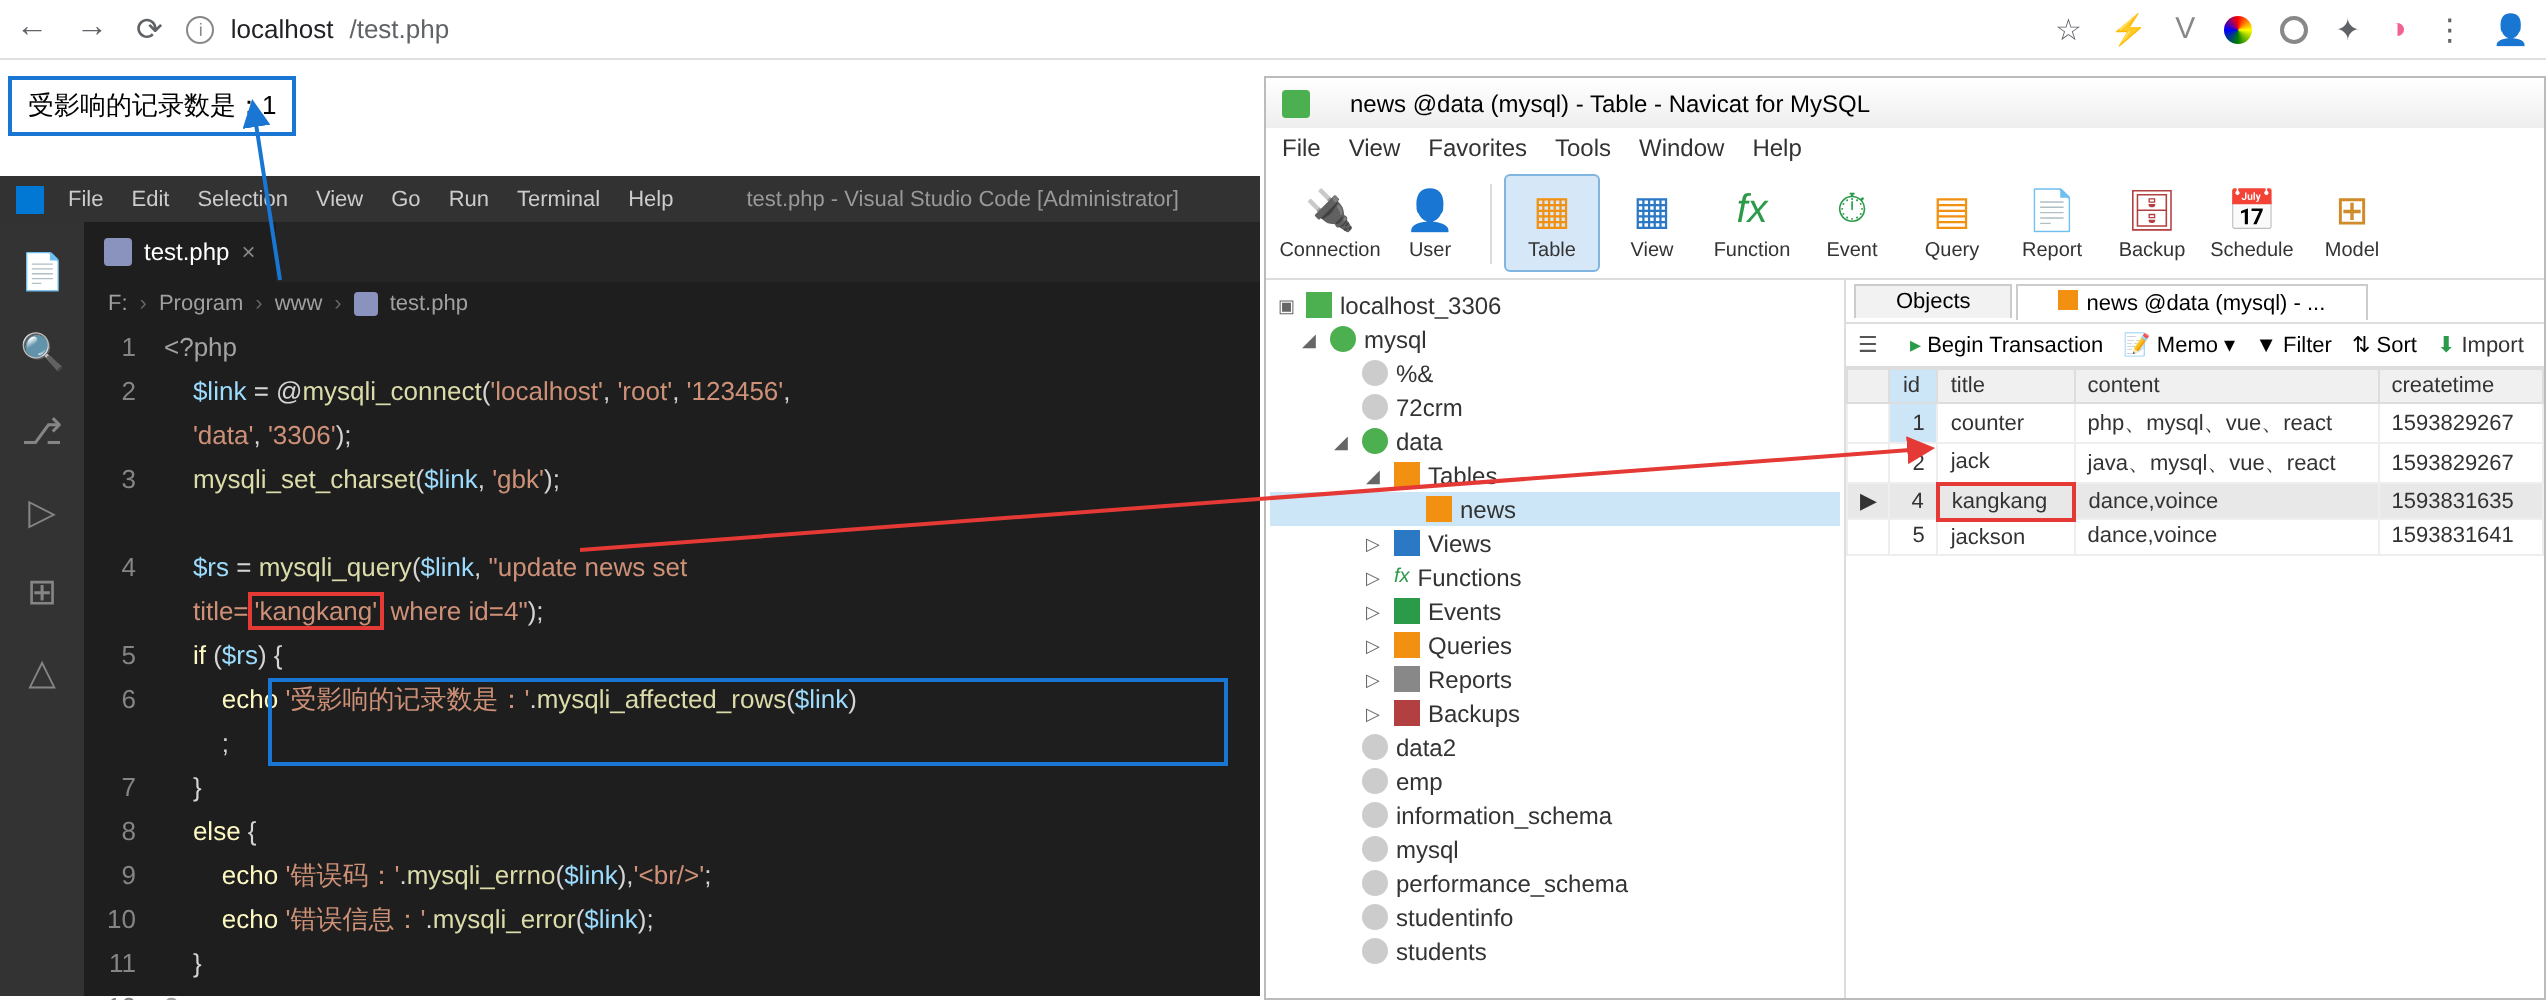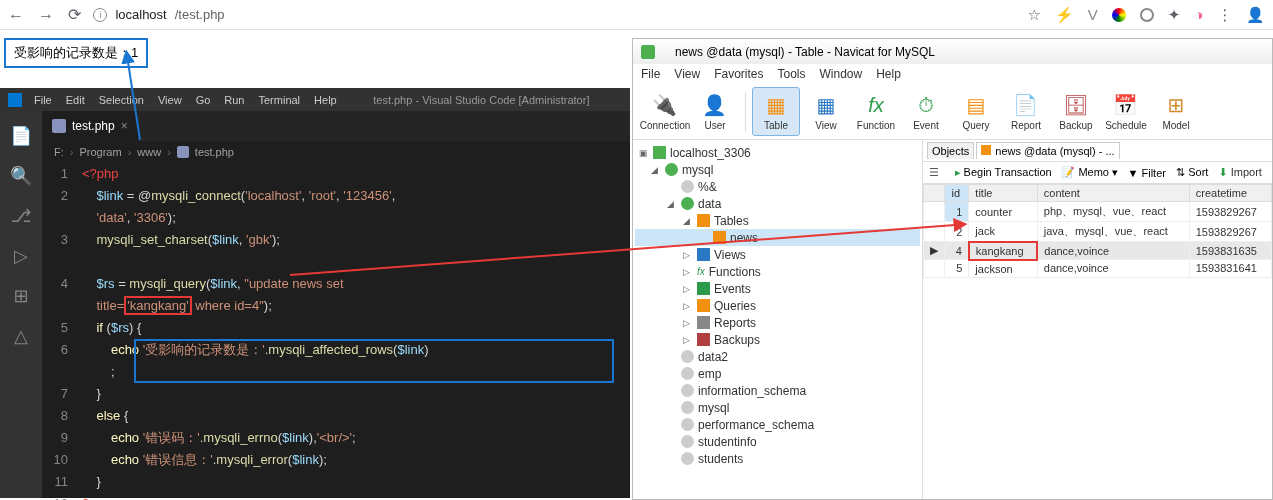--- a/index.html
+++ b/index.html
@@ -36,21 +36,21 @@
 .vscode .code { font-family:Consolas,monospace; font-size:13px; line-height:22px; display:flex; }
 .vscode .gutter { width:40px; text-align:right; padding-right:14px; color:#858585; }
 .vscode .gutter div { height:22px; }
 .vscode .codelines { flex:1; position:relative; }
 .vscode .codelines .line { height:22px; white-space:pre; }
 .tok-kw { color:#fef9c3; }
 .tok-var { color:#9cdcfe; }
 .tok-fn { color:#dcdcaa; }
 .tok-str { color:#ce9178; }
 .tok-op { color:#d4d4d4; }
-.tok-tag { color:#ef4444; }
+.tok-tag { color:#a3a3a3; }
 .hl-red { border:2px solid #e53935; padding:0 1px; }
 .hl-blue { position:absolute; border:2px solid #1976d2; }
 
 
 .navicat { position:absolute; top:38px; left:632px; right:0; bottom:0; background:#fff; border:1px solid #bbb; }
 .navicat .titlebar { height:25px; background:linear-gradient(#fff,#eee); display:flex; align-items:center; padding:0 8px; gap:20px; font-size:12px; }
 .navicat .titlebar .ico { width:14px; height:14px; background:#4caf50; border-radius:2px; }
 .navicat .menubar { height:20px; display:flex; align-items:center; padding:0 8px; gap:14px; font-size:12px; color:#333; }
 .navicat .toolbar { height:56px; display:flex; align-items:center; padding:0 8px; gap:2px; border-bottom:1px solid #ddd; }
 .navicat .tool { width:48px; display:flex; flex-direction:column; align-items:center; gap:2px; font-size:10px; color:#333; padding:4px 2px; border-radius:3px; }
@@ -61,21 +61,21 @@
 .navicat .tree .node { display:flex; align-items:center; gap:4px; height:17px; padding-left:4px; }
 .navicat .tree .exp { width:10px; color:#666; font-size:9px; }
 .navicat .tree .db-ico { width:13px; height:13px; display:inline-block; }
 .navicat .tree .lvl1 { padding-left:16px; }
 .navicat .tree .lvl2 { padding-left:32px; }
 .navicat .tree .lvl3 { padding-left:48px; }
 .navicat .tree .lvl4 { padding-left:64px; }
 .navicat .tree .sel { background:#cde6f7; }
 .navicat .right { flex:1; display:flex; flex-direction:column; }
 .navicat .tabstrip { height:22px; display:flex; align-items:center; gap:2px; padding-left:4px; font-size:11px; border-bottom:1px solid #ddd; }
-.navicat .tabstrip .tab { padding:2px 4px; background:#f2f2f2; border:1px solid #ccc; border-bottom:none; }
+.navicat .tabstrip .tab { padding:2px 20px; background:#f2f2f2; border:1px solid #ccc; border-bottom:none; }
 .navicat .tabstrip .tab.active { background:#fff; }
 .navicat .gridtools { height:22px; display:flex; align-items:center; gap:10px; padding:0 6px; font-size:11px; border-bottom:1px solid #ddd; }
 .navicat .gridtools .bar-ico { width:16px; color:#555; }
 .navicat .grid { flex:1; font-size:11px; }
 .navicat .grid table { width:100%; border-collapse:collapse; }
 .navicat .grid th { background:#f0f0f0; border:1px solid #ddd; padding:2px 6px; text-align:left; font-weight:normal; color:#333; }
 .navicat .grid td { border:1px solid #eee; padding:2px 6px; color:#333; }
 .navicat .grid tr.sel td { background:#e8e8e8; }
 .navicat .grid .rowmark { width:14px; text-align:center; color:#333; }
 .hl-red-cell { border:2px solid #e53935 !important; }
@@ -264,20 +264,25 @@
         </div>
       <div class="node lvl1">
           <span class="exp">◢</span>
           <span class="db-ico" style="background:#4caf50;border-radius:50%"></span>
           <span>mysql</span>
         </div>
       <div class="node lvl2">
           <span class="exp"></span>
           <span class="db-ico" style="background:#ccc;border-radius:50%"></span>
           <span>%&amp;</span>
+        </div>
+      <div class="node lvl2">
+          <span class="exp"></span>
+          <span class="db-ico" style="background:#ccc;border-radius:50%"></span>
+          <span>72crm</span>
         </div>
       <div class="node lvl2">
           <span class="exp">◢</span>
           <span class="db-ico" style="background:#4caf50;border-radius:50%"></span>
           <span>data</span>
         </div>
       <div class="node lvl3">
           <span class="exp">◢</span>
           <span class="db-ico" style="background:#f29111"></span>
           <span>Tables</span>

